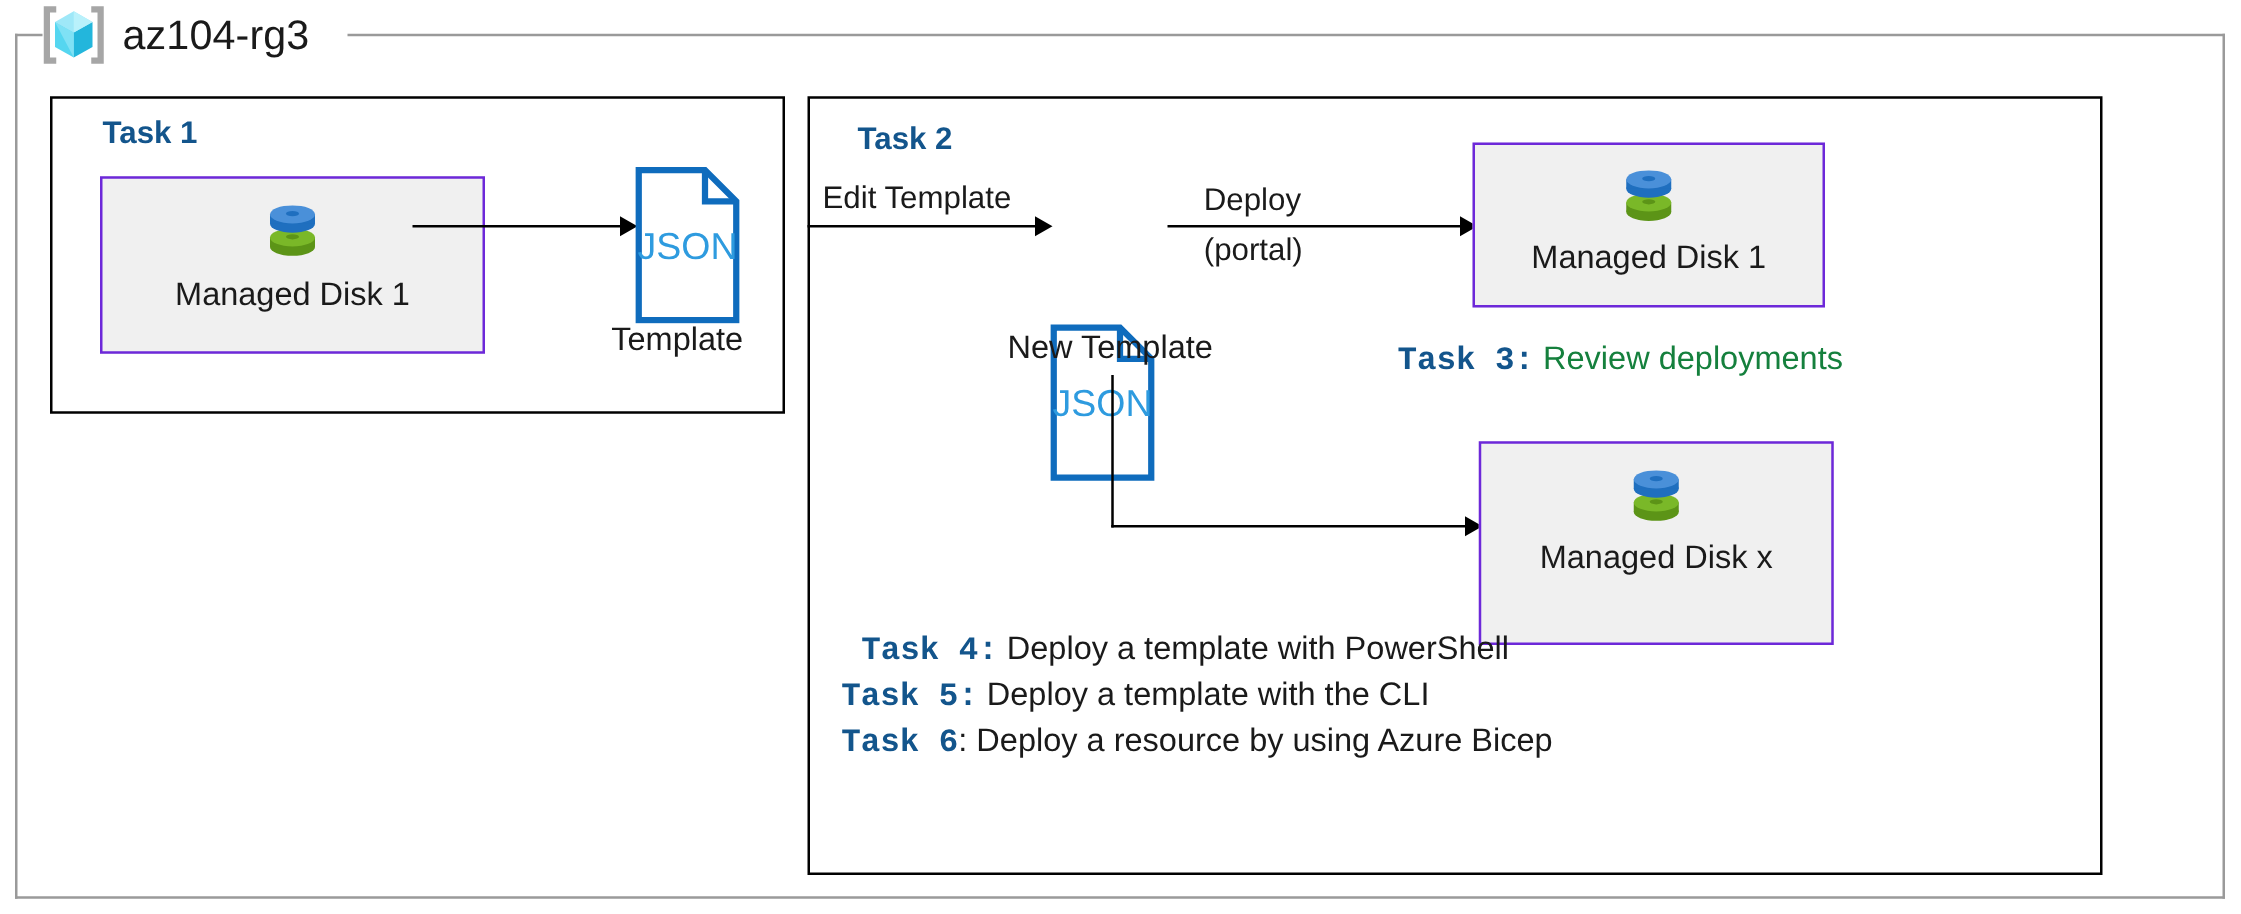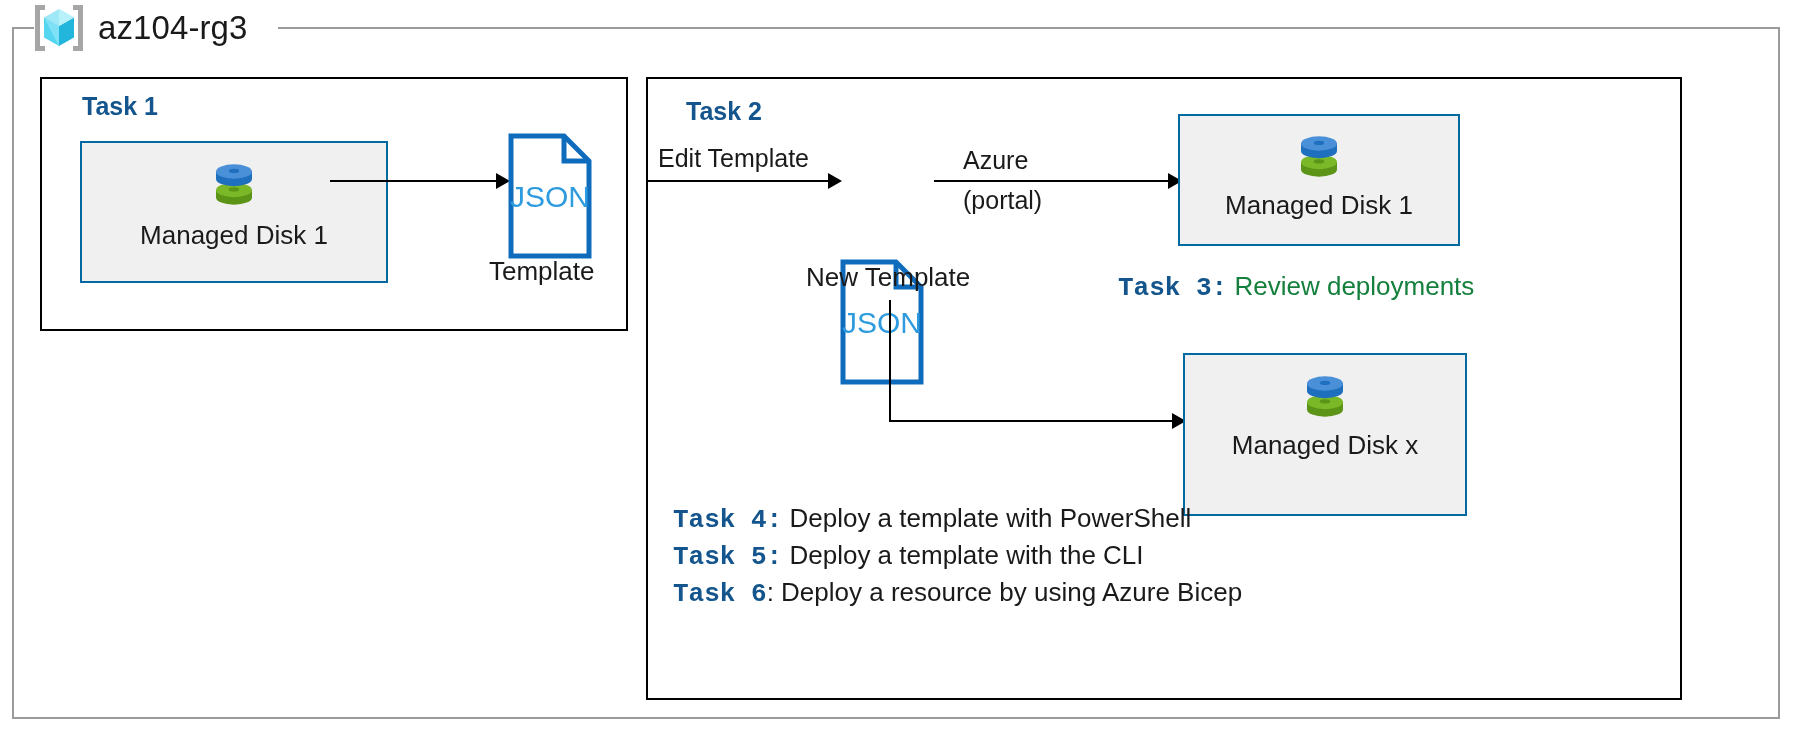--- a/index.html
+++ b/index.html
@@ -38,21 +38,21 @@
   #task2-box{ left:646px; top:77px; width:1036px; height:623px; }
 
   .task-heading{
     font-weight:bold; font-size:25px; color:#13558c; white-space:nowrap;
   }
   #task1-heading{ left:82px; top:92px; }
   #task2-heading{ left:686px; top:97px; }
 
   
   .resbox{
-    background:#f0f0f0; border:2px solid #0369a1; box-sizing:border-box;
+    background:#f0f0f0; border:2px solid #6d28d9; box-sizing:border-box;
     display:flex; flex-direction:column; align-items:center; justify-content:flex-start;
   }
   .resbox .reslabel{
     font-size:26px; color:#1a1a1a; white-space:nowrap; text-align:center;
   }
   #disk-box-1{ left:80px; top:141px; width:308px; height:142px; }
   #disk-box-1 .diskicon{ margin-top:13px; }
   #disk-box-1 .reslabel{ margin-top:8px; }
 
   #disk-box-2{ left:1178px; top:114px; width:282px; height:132px; }
@@ -79,21 +79,21 @@
   .edgelabel{ font-size:25px; color:#1a1a1a; white-space:nowrap; line-height:1.12; }
   #label-edit-template{ left:658px; top:144px; }
   #label-deploy{ left:963px; top:146px; }
   #label-deploy-portal{ left:963px; top:186px; }
 
   
   .task-line{ font-size:26px; white-space:nowrap; color:#1a1a1a; }
   .task-line b{ color:#13558c; font-weight:bold;font-family:Liberation Mono, monospace; }
   #task3-line{ left:1118px; top:271px; }
   #task3-line .desc{ color:#15803d; }
-  #task4-line{ left:673px; top:503px; }
+  #task4-line{ left:689px; top:503px; }
   #task5-line{ left:673px; top:540px; }
   #task6-line{ left:673px; top:577px; }
 
   
   .hline{ background:#000; height:2px; }
   .vline{ background:#000; width:2px; }
   .arrowhead{
     width:0;height:0;border-top:8px solid transparent;border-bottom:8px solid transparent;
     border-left:14px solid #000;
   }
@@ -177,21 +177,21 @@
 
 <div class="abs jsonicon" id="json-2">
   <svg width="84" height="126" viewBox="0 0 84 126" xmlns="http://www.w3.org/2000/svg">
     <path d="M3 3 H56 L81 28 V123 H3 Z" fill="#ffffff" stroke="#0f6cbd" stroke-width="5"></path>
     <path d="M56 3 V28 H81" fill="none" stroke="#0f6cbd" stroke-width="5"></path>
     <text x="42" y="74" font-family="Liberation Sans, sans-serif" font-size="30" fill="#2e9bdf" text-anchor="middle">JSON</text>
   </svg>
 </div>
 <div class="abs caption" id="json-2-caption">New Template</div>
 
-<div class="abs edgelabel" id="label-deploy">Azure</div>
+<div class="abs edgelabel" id="label-deploy">Deploy</div>
 <div class="abs hline" id="arrow3-line"></div>
 <div class="abs arrowhead" id="arrow3-head"></div>
 <div class="abs edgelabel" id="label-deploy-portal">(portal)</div>
 
 <div class="abs resbox" id="disk-box-2">
   <div class="diskicon">
     <svg width="56" height="56" viewBox="0 0 56 56" xmlns="http://www.w3.org/2000/svg">
       <ellipse cx="28" cy="41.5" rx="18" ry="7.2" fill="#5c9417"></ellipse>
       <rect x="10" y="34" width="36" height="7.5" fill="#5c9417"></rect>
       <ellipse cx="28" cy="34" rx="18" ry="7.2" fill="#7ab828"></ellipse>

